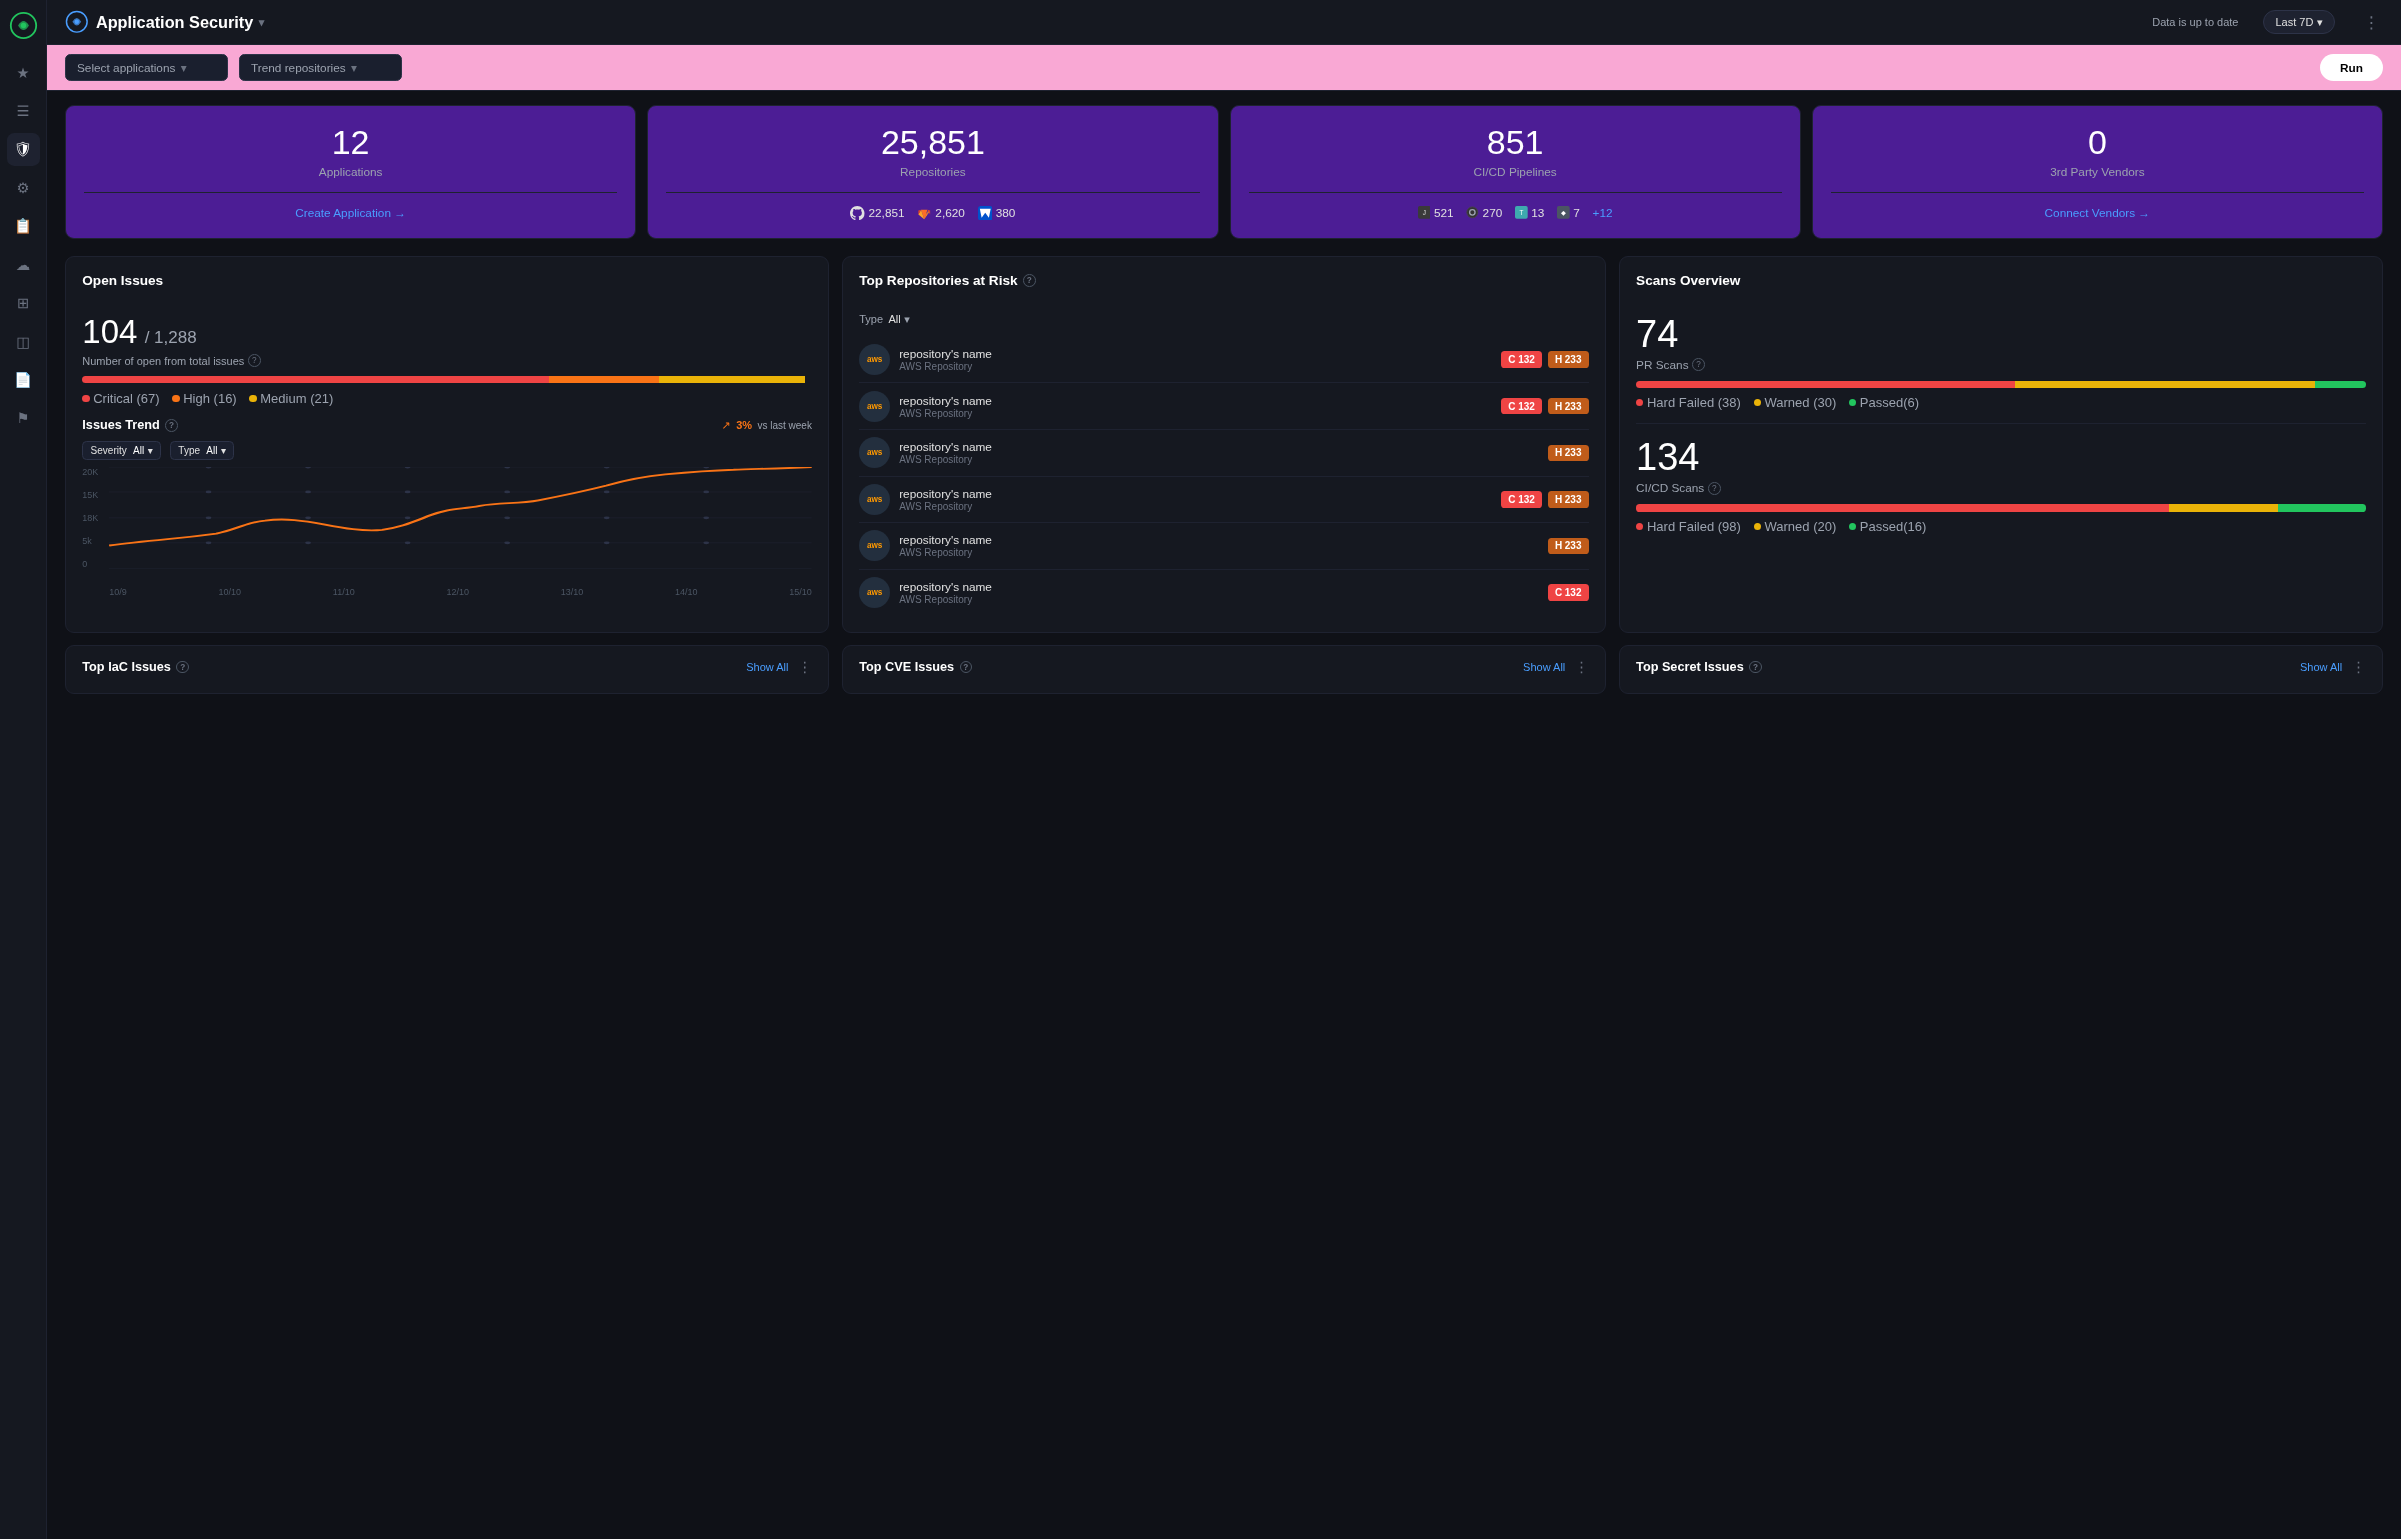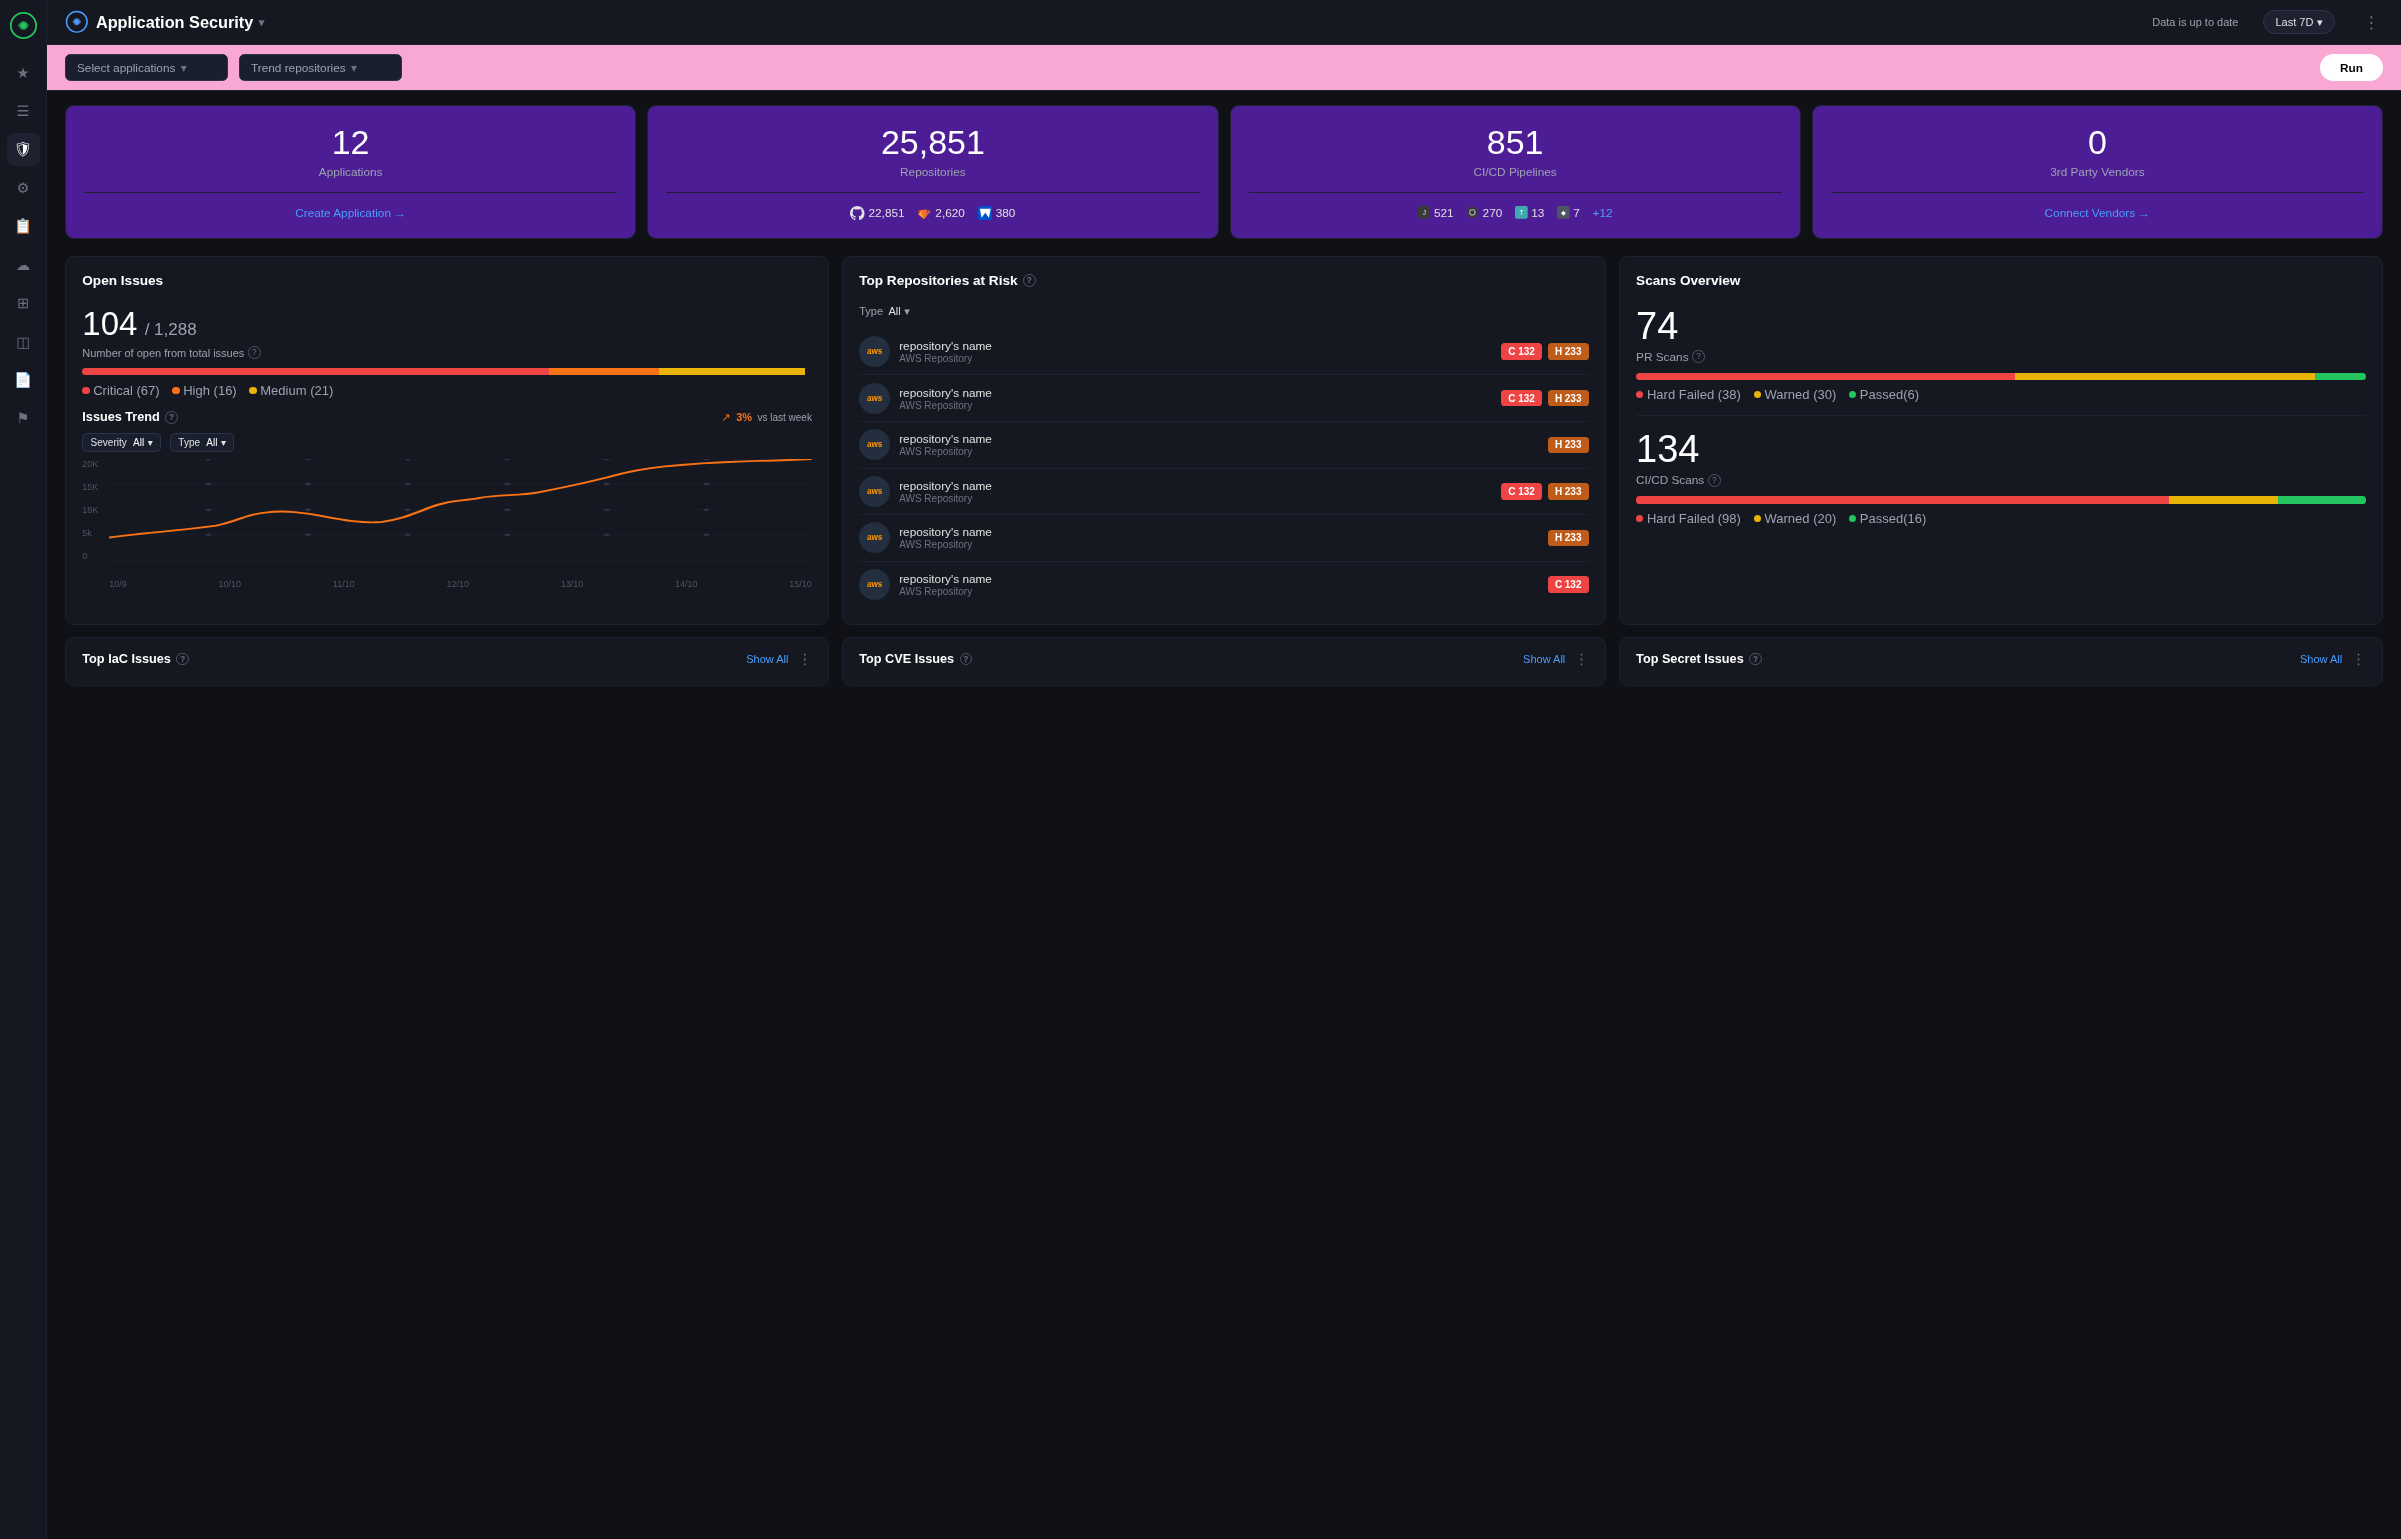--- a/index.html
+++ b/index.html
@@ -225,21 +225,21 @@
     .panel {
       background: #151820;
       border: 0.9px solid #1e2230;
       border-radius: 9px;
       padding: 16.3px;
     }
     .panel-title {
       font-size: 13.6px;
       font-weight: 600;
       color: #fff;
-      margin-bottom: 17px;
+      margin-bottom: 25px;
       display: flex;
       align-items: center;
       gap: 5.4px;
     }
 
     .open-issues-number {
       font-size: 33px;
       font-weight: 300;
       color: #fff;
     }

